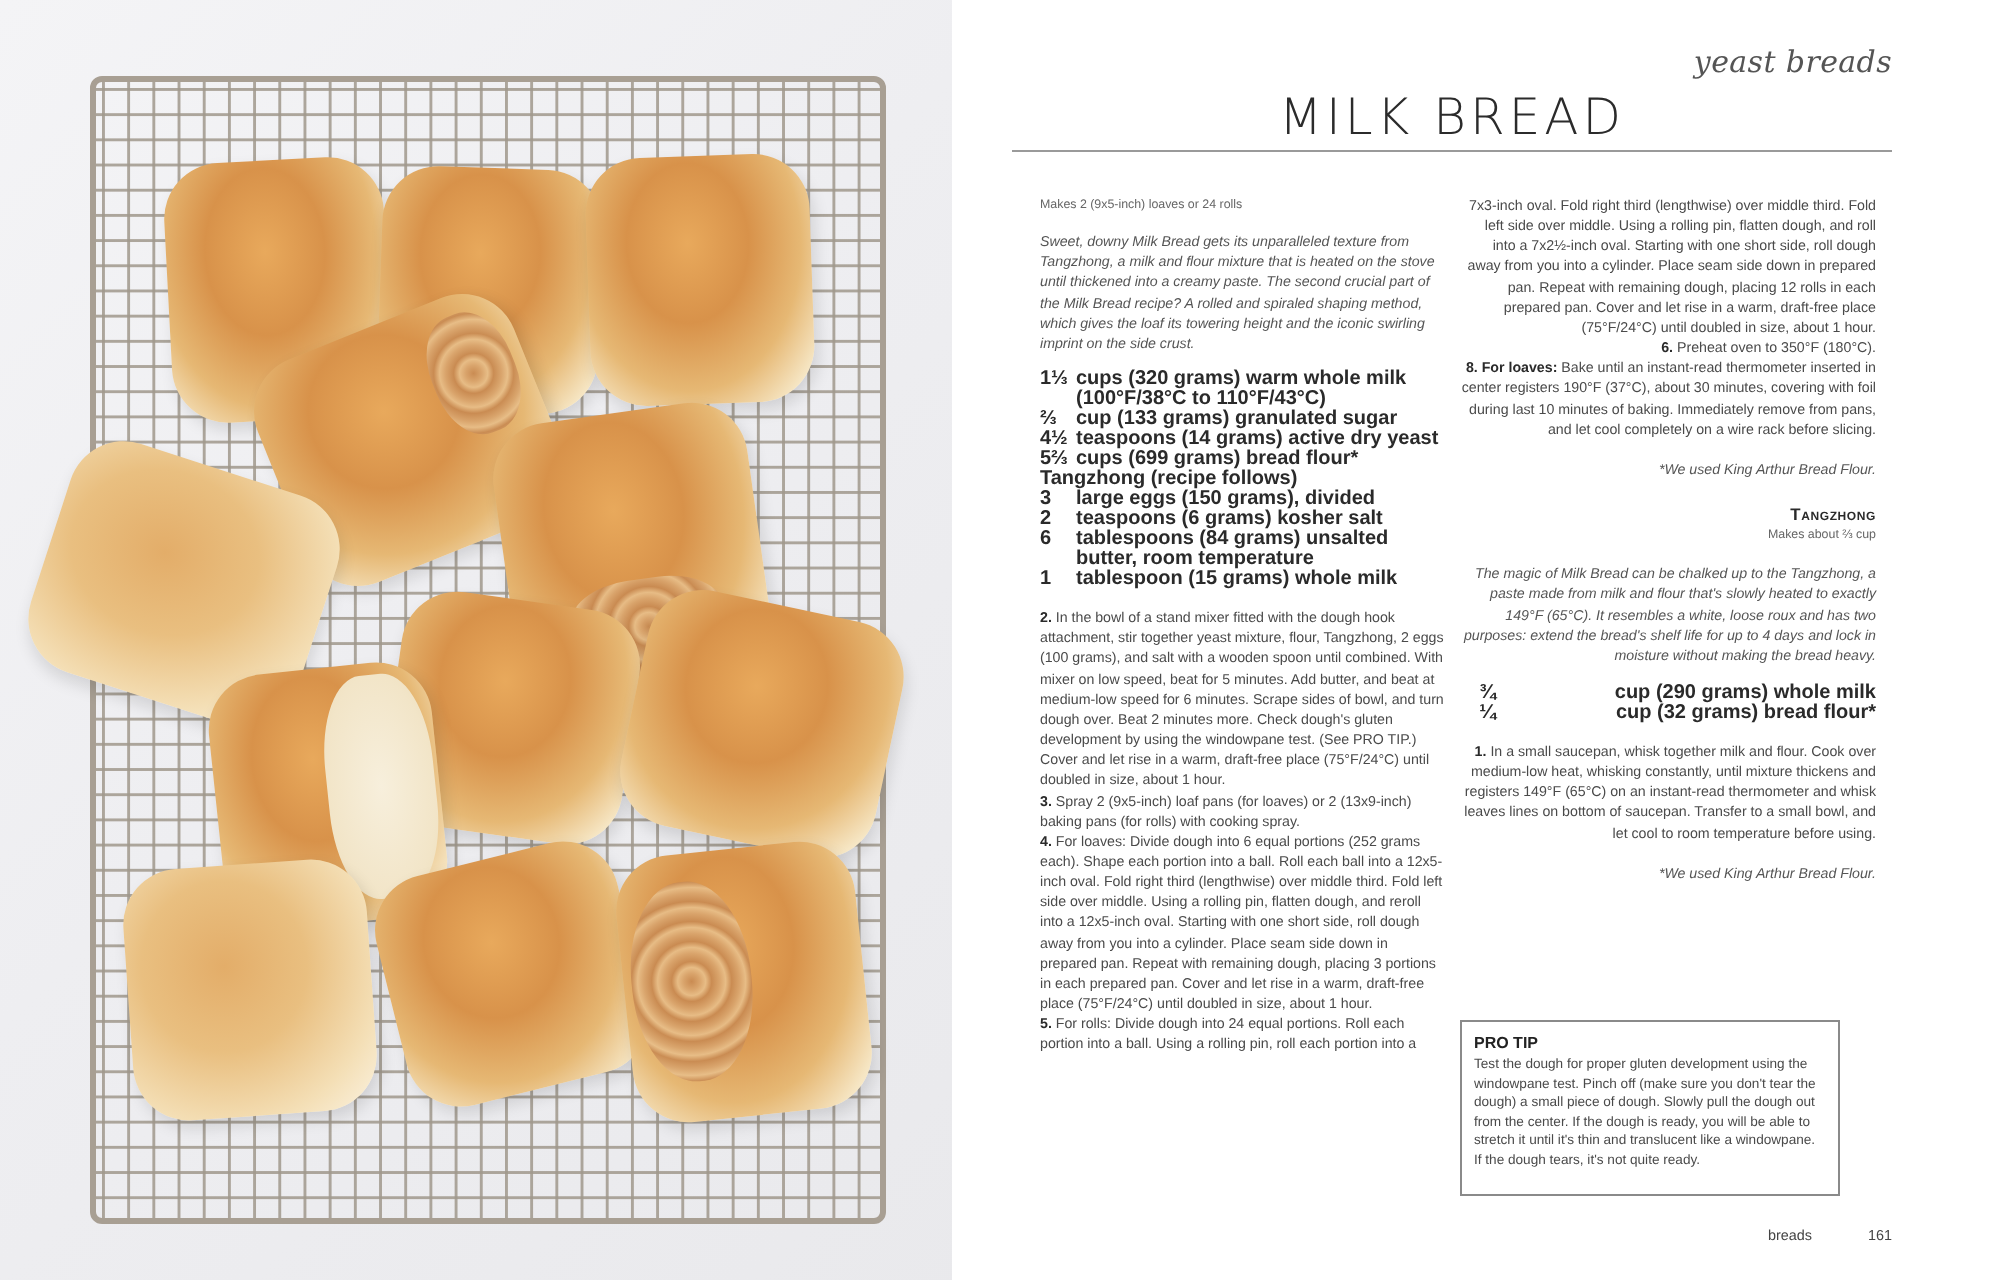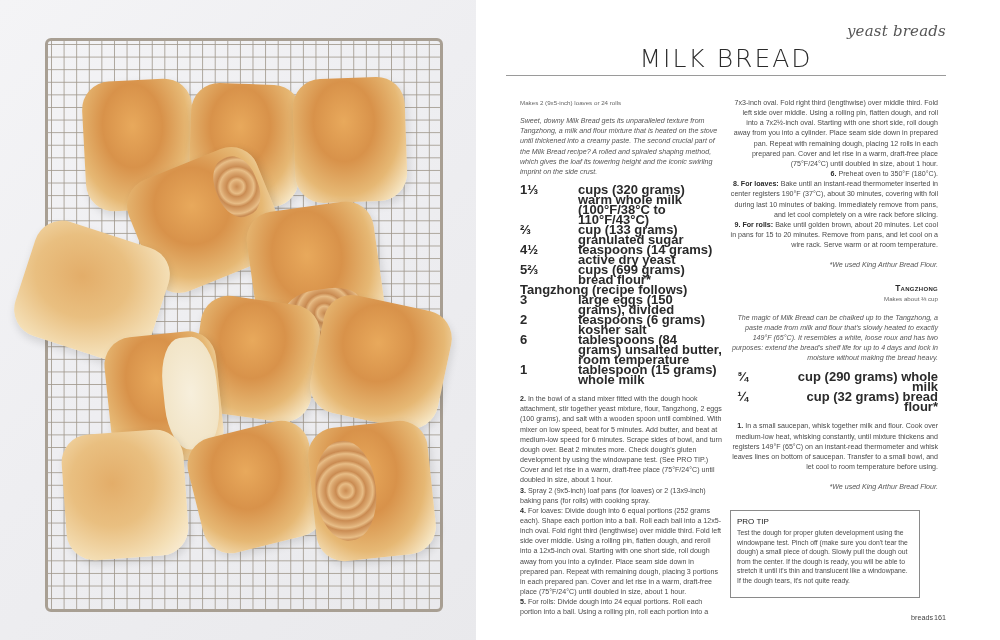--- a/index.html
+++ b/index.html
@@ -59,41 +59,41 @@
       position: absolute; left: 30px; width: 440px; top: 75px; height: 1px; background: #9a9a9a;
     }
 
     .col { position: absolute; top: 98px; font-size: 7.1px; line-height: 10.15px; color: #4a4a4a; }
     .col.left { left: 44px; width: 202px; }
     .col.right { left: 254px; width: 208px; text-align: right; }
 
     .yield { font-size: 6.2px; color: #666; margin-bottom: 8px; }
     .intro { font-style: italic; color: #555; margin-bottom: 8px; }
     .ing-list { list-style: none; margin-bottom: 9px; }
-    .ing-list li { display: flex; font-weight: bold; color: #2a2a2a; font-size: 13px; line-height: 10px; gap: 40px; }
+    .ing-list li { display: flex; font-weight: bold; color: #2a2a2a; font-size: 10px; line-height: 10px; }
     .ing-list .qty { width: 18px; flex: 0 0 18px; }
     .ing-list .txt { flex: 1; }
     .step { margin: 0; }
     .step b { color: #2a2a2a; }
     .note { font-style: italic; margin-top: 10px; color: #555; }
     .sub-title {
       margin-top: 12px; font-weight: bold; font-variant: small-caps; font-size: 8.4px;
       letter-spacing: 0.3px; color: #2a2a2a; line-height: 11px;
     }
     .sub-yield { font-size: 6.2px; color: #666; margin-bottom: 9px; }
     .sub-intro { font-style: italic; color: #555; margin-bottom: 9px; }
 
     .pro-tip {
       position: absolute; left: 254px; top: 510px; width: 190px; height: 88px;
       border: 1.5px solid #8a8a8a; padding: 6px 6px 0 6px;
       font-size: 6.8px; line-height: 9.6px; color: #4a4a4a;
     }
-    .pro-tip .pt-title { font-weight: normal; font-size: 8px; color: #222; line-height: 10px; margin-bottom: 1px; }
-
-    .folio { position: absolute; right: 30px; top: 613px; font-size: 7.2px; color: #444; display: flex; gap: 1px; }
+    .pro-tip .pt-title { font-weight: bold; font-size: 8px; color: #222; line-height: 10px; margin-bottom: 1px; }
+
+    .folio { position: absolute; right: 30px; top: 613px; font-size: 7.2px; color: #444; display: flex; gap: 28px; }
     .gutter-shadow {
       position: absolute; left: 500px; top: 0; width: 12px; height: 640px;
       background: linear-gradient(to right, rgba(0,0,0,0.05), rgba(0,0,0,0));
     }
   </style>
 </head>
 <body>
 
 <div class="photo-page">
   <div class="rack"></div>
@@ -181,21 +181,20 @@
     <p class="step"><b>2.</b><span> In the bowl of a stand mixer fitted with the dough hook attachment, stir together yeast mixture, flour, Tangzhong, 2 eggs (100 grams), and salt with a wooden spoon until combined. With mixer on low speed, beat for 5 minutes. Add butter, and beat at medium-low speed for 6 minutes. Scrape sides of bowl, and turn dough over. Beat 2 minutes more. Check dough's gluten development by using the windowpane test. (See PRO TIP.) Cover and let rise in a warm, draft-free place (75°F/24°C) until doubled in size, about 1 hour.</span></p>
     <p class="step"><b>3.</b><span> Spray 2 (9x5-inch) loaf pans (for loaves) or 2 (13x9-inch) baking pans (for rolls) with cooking spray.</span></p>
     <p class="step"><b>4.</b><span> For loaves: Divide dough into 6 equal portions (252 grams each). Shape each portion into a ball. Roll each ball into a 12x5-inch oval. Fold right third (lengthwise) over middle third. Fold left side over middle. Using a rolling pin, flatten dough, and reroll into a 12x5-inch oval. Starting with one short side, roll dough away from you into a cylinder. Place seam side down in prepared pan. Repeat with remaining dough, placing 3 portions in each prepared pan. Cover and let rise in a warm, draft-free place (75°F/24°C) until doubled in size, about 1 hour.</span></p>
     <p class="step"><b>5.</b><span> For rolls: Divide dough into 24 equal portions. Roll each portion into a ball. Using a rolling pin, roll each portion into a</span></p>
   </div>
 
   <div class="col right">
     <p class="step"><span>7x3-inch oval. Fold right third (lengthwise) over middle third. Fold left side over middle. Using a rolling pin, flatten dough, and roll into a 7x2½-inch oval. Starting with one short side, roll dough away from you into a cylinder. Place seam side down in prepared pan. Repeat with remaining dough, placing 12 rolls in each prepared pan. Cover and let rise in a warm, draft-free place (75°F/24°C) until doubled in size, about 1 hour.</span></p>
     <p class="step"><b>6.</b><span> Preheat oven to 350°F (180°C).</span></p>
     <p class="step"><b>8. For loaves:</b><span> Bake until an instant-read thermometer inserted in center registers 190°F (37°C), about 30 minutes, covering with foil during last 10 minutes of baking. Immediately remove from pans, and let cool completely on a wire rack before slicing.</span></p>
-    <p class="step"><b>9. For rolls:</b><span> Bake until golden brown, about 20 minutes. Let cool in pans for 15 to 20 minutes. Remove from pans, and let cool on a wire rack. Serve warm or at room temperature.</span></p>
 
     <p class="note">*We used King Arthur Bread Flour.</p>
 
     <h2 class="sub-title">Tangzhong</h2>
     <p class="sub-yield">Makes about ⅔ cup</p>
     <p class="sub-intro">The magic of Milk Bread can be chalked up to the Tangzhong, a paste made from milk and flour that's slowly heated to exactly 149°F (65°C). It resembles a white, loose roux and has two purposes: extend the bread's shelf life for up to 4 days and lock in moisture without making the bread heavy.</p>
 
     <ul class="ing-list">
       <li>
           <span class="qty">¾</span>

